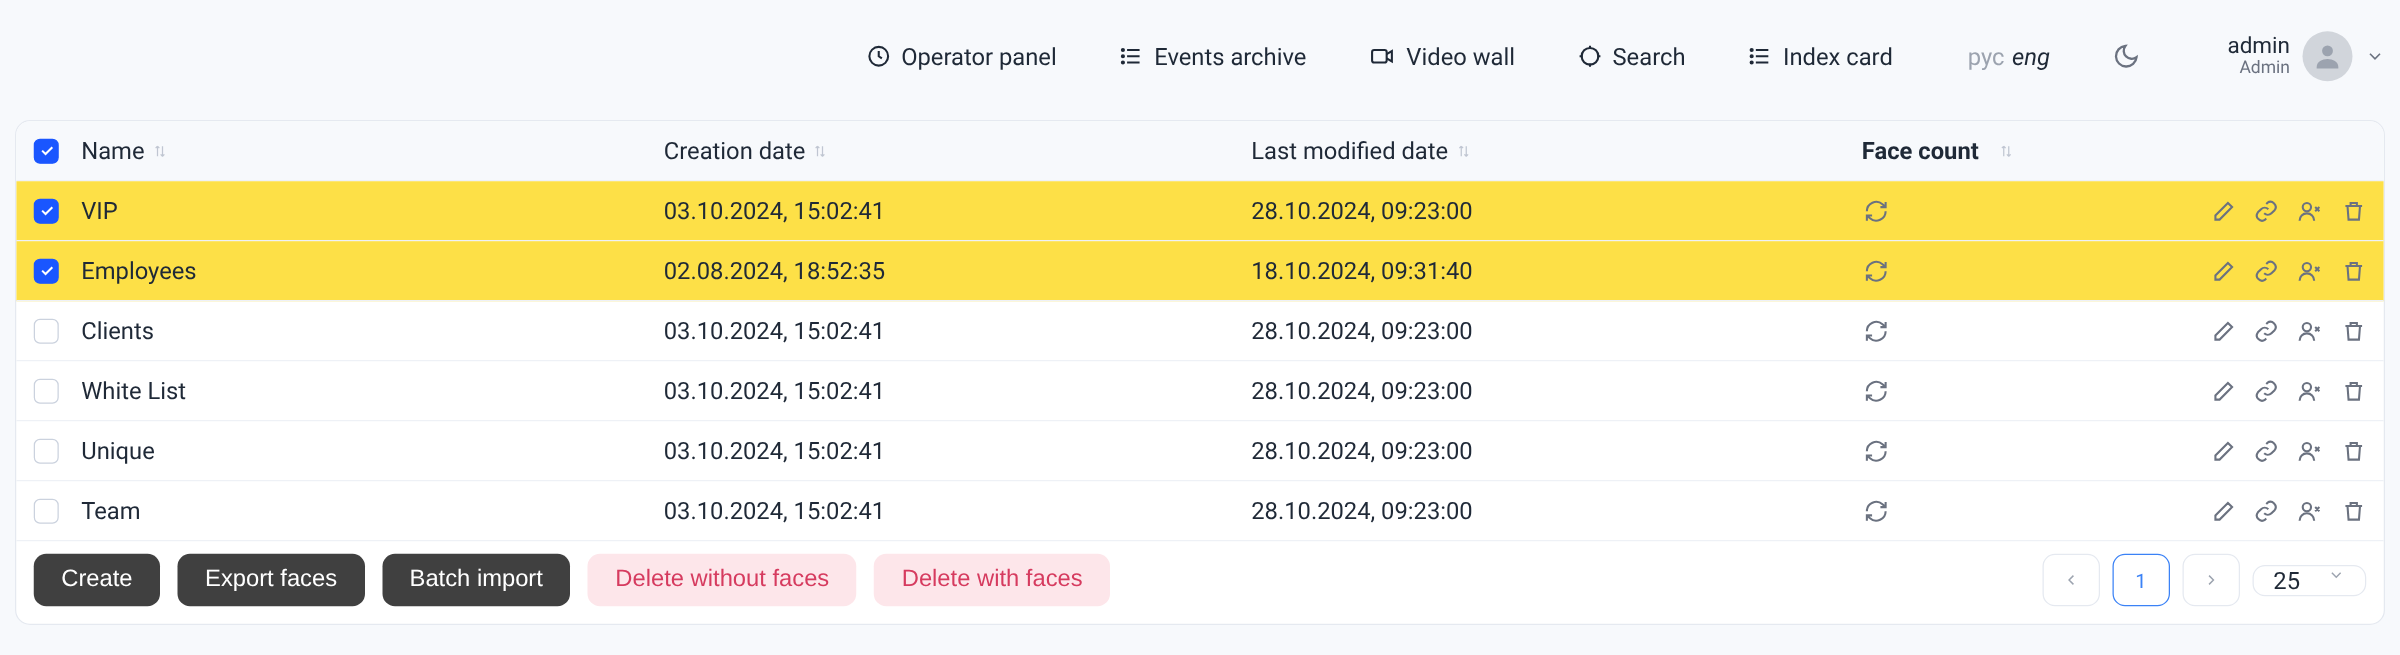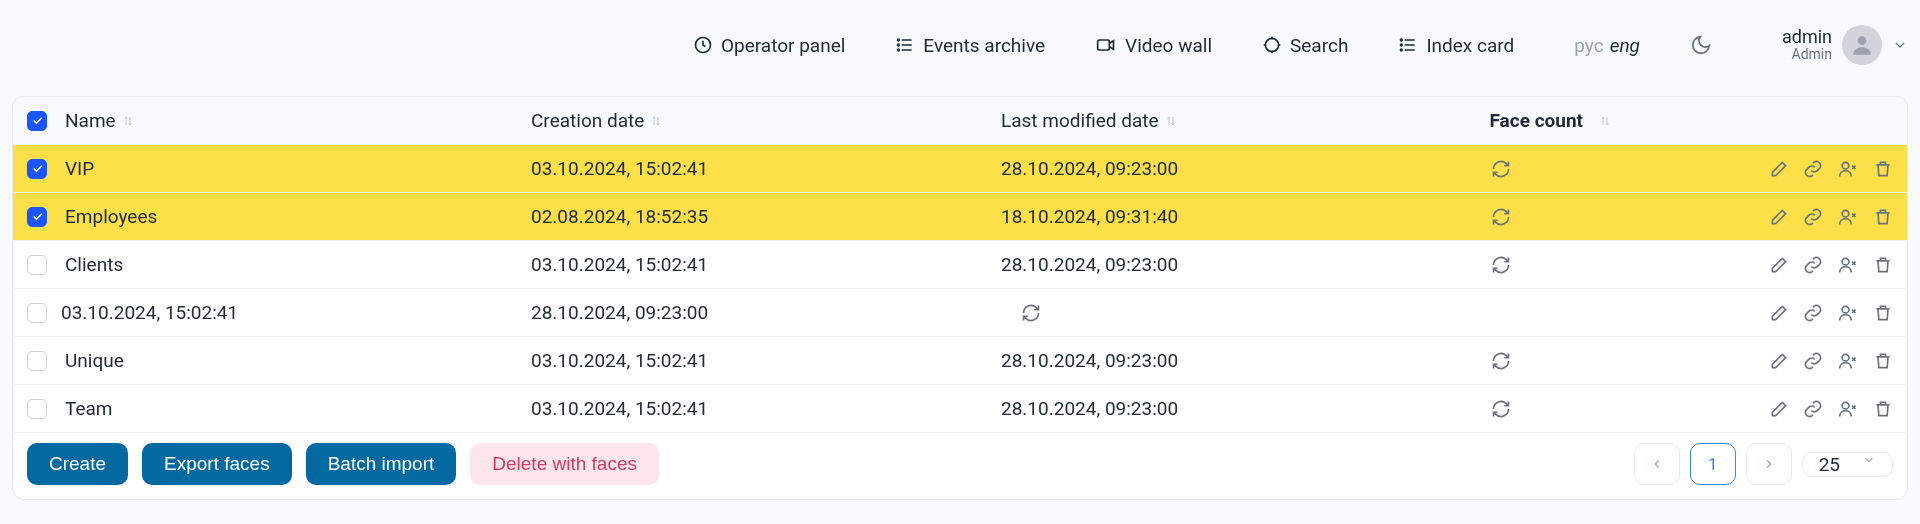--- a/index.html
+++ b/index.html
@@ -76,21 +76,21 @@
     width:20px; height:20px; border-radius:5px; border:1.5px solid #cbd2de; background:#fff;
     display:flex; align-items:center; justify-content:center; cursor:pointer;
   }
   .checkbox.checked { background:#1a56ff; border-color:#1a56ff; }
   .checkbox.checked svg { display:block; }
   .checkbox svg { display:none; }
 
   
   .footer { display:flex; align-items:center; padding:10px 14px 14px 14px; gap:14px; }
   .btn { border:none; cursor:pointer; font-size:19px; border-radius:10px; padding:10px 22px; }
-  .btn-primary { background:#0369a1; color:#fff; }
+  .btn-primary { background:#404040; color:#fff; }
   .btn-danger  { background:#fde6ea; color:#d63b5f; }
 
   .pager { margin-left:auto; display:flex; align-items:center; gap:10px; }
   .pager-box {
     width:46px; height:42px; border:1px solid #e5e9f0; border-radius:10px; display:flex; align-items:center; justify-content:center; color:#9ca3af;
   }
   .pager-box.active { border-color:#3b82f6; color:#3b82f6; }
   .page-size { display:flex; align-items:flex-start; gap:22px; border:1px solid #e5e9f0; border-radius:10px; height:25px; padding:0 16px; color:#1f2937; font-size:19px; cursor:pointer;}
   .page-size svg { color:#9ca3af; }
 
@@ -360,20 +360,21 @@
             </svg>
       </span>
     </div>
       </div>
       <div class="trow">
     <div class="col-check">
       <div class="checkbox ">
         
       </div>
     </div>
+    <div class="col-name"><span>White List</span></div>
     <div class="col-cdate"><span>03.10.2024, 15:02:41</span></div>
     <div class="col-mdate"><span>28.10.2024, 09:23:00</span></div>
     <div class="col-count">
       <span class="refresh-wrap">
         <svg width="20" height="20" viewBox="0 0 24 24" fill="none" stroke="currentColor" stroke-width="2">
               <path d="M3 12a9 9 0 0 1 15-6.7L21 8M21 3v5h-5"></path>
               <path d="M21 12a9 9 0 0 1-15 6.7L3 16M3 21v-5h5"></path>
             </svg>
       </span>
     </div>
@@ -488,20 +489,21 @@
             </svg>
       </span>
     </div>
       </div>
     </div>
 
   <div class="footer">
     <button class="btn btn-primary">Create</button>
     <button class="btn btn-primary">Export faces</button>
     <button class="btn btn-primary">Batch import</button>
+    <button class="btn btn-danger">Delete without faces</button>
     <button class="btn btn-danger">Delete with faces</button>
 
     <div class="pager">
       <div class="pager-box">
         <svg width="14" height="14" viewBox="0 0 24 24" fill="none" stroke="currentColor" stroke-width="2">
             <path d="M15 6l-6 6 6 6"></path>
           </svg>
       </div>
       <div class="pager-box active">1</div>
       <div class="pager-box">

